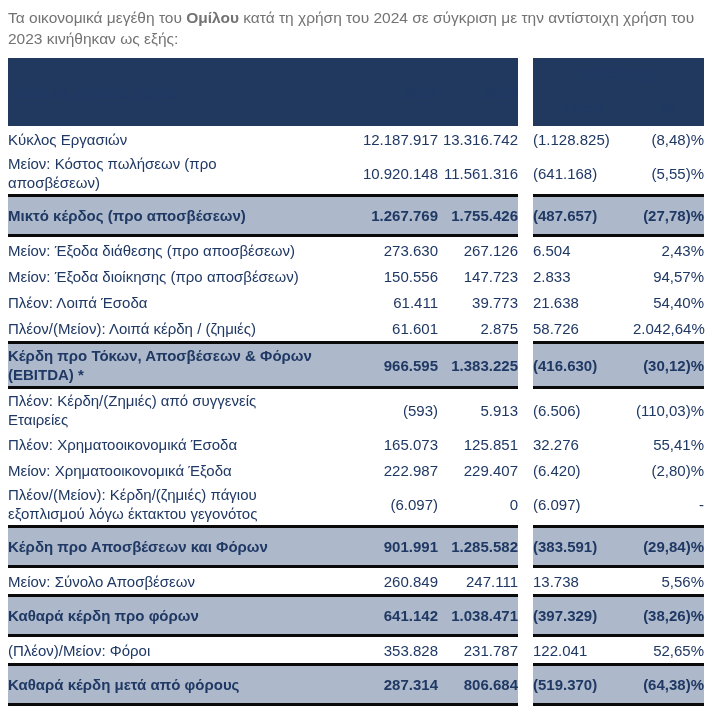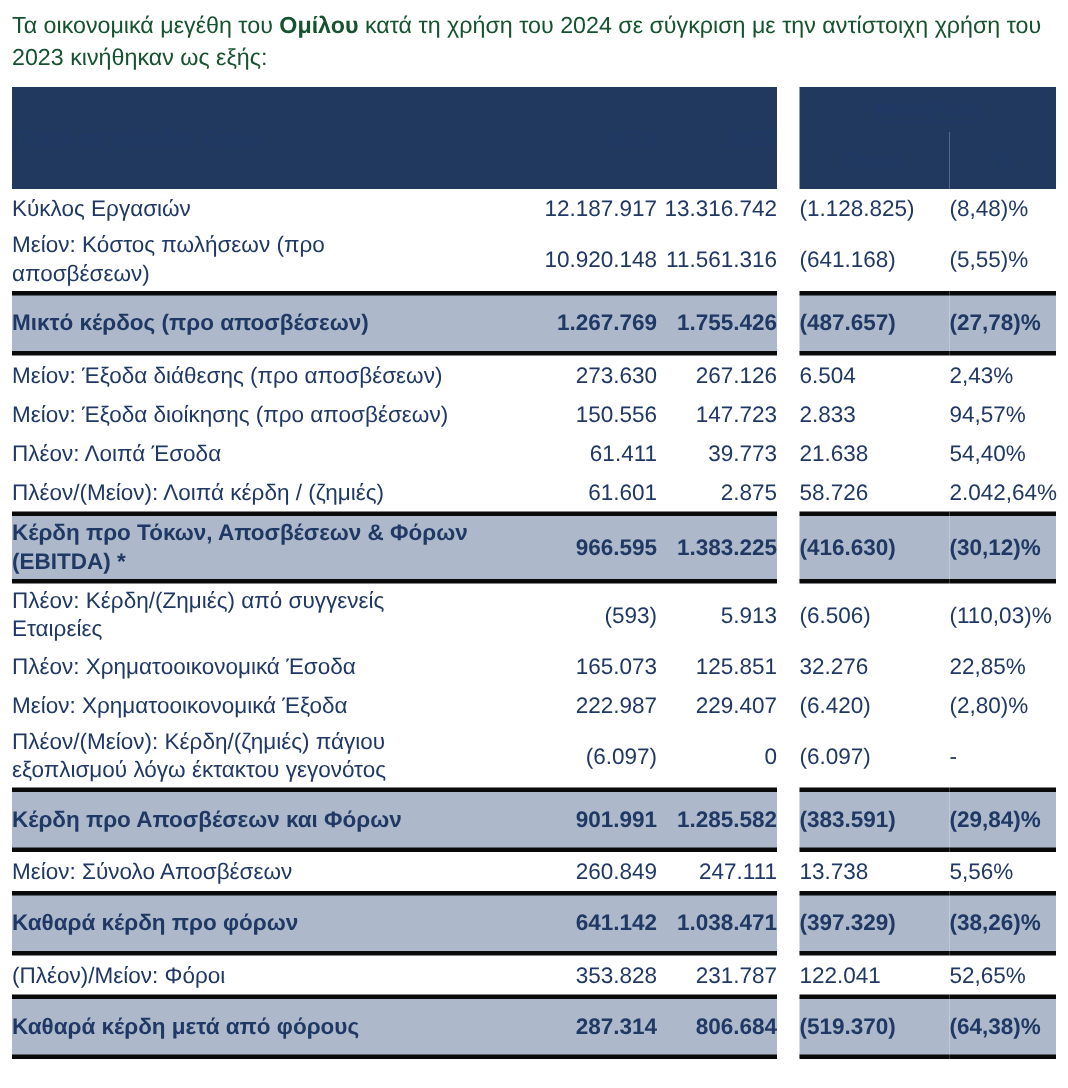--- a/index.html
+++ b/index.html
@@ -14,21 +14,21 @@
   }
   .page {
     width: 712px;
     height: 725px;
     box-sizing: border-box;
     padding: 5px 6px 0 8px;
   }
   .intro {
     font-size: 15.5px;
     line-height: 21px;
-    color: #14532d;
+    color: #737373;
     margin: 2px 0 9px 0;
     max-width: 700px;
   }
   .intro .b { font-weight: bold; }
 
   table.fin {
     border-collapse: collapse;
     table-layout: fixed;
     width: 696px;
   }
@@ -79,21 +79,21 @@
   }
 
   
   td.label {
     text-align: left;
     padding-left: 6px;
     white-space: pre-line;
   }
   td.num { text-align: right; padding-right: 4px; margin-top: 12px; }
   td.num-amt { padding-right: 5px; }
-  td.num-pct { text-align: left; padding-right: 3px; }
+  td.num-pct { text-align: right; padding-right: 3px; }
 
   tr.normal td { height: 22px; }
   tr.emph td { height: 33px; }
   tr.emph td:not(.spacer) {
     background: #ADB9CA;
     border-top: 3px solid #0a0a0a;
     border-bottom: 3px solid #0a0a0a;
     font-weight: bold;
   }
 
@@ -210,21 +210,21 @@
       <td class="spacer"></td>
       <td class="num-amt">(6.506)</td>
       <td class="num-pct">(110,03)%</td>
     </tr>
         <tr class="normal">
       <td class="label">Πλέον: Χρηματοοικονομικά Έσοδα</td>
       <td class="num">165.073</td>
       <td class="num">125.851</td>
       <td class="spacer"></td>
       <td class="num-amt">32.276</td>
-      <td class="num-pct">22,85%</td>
+      <td class="num-pct">55,41%</td>
     </tr>
         <tr class="normal">
       <td class="label">Μείον: Χρηματοοικονομικά Έξοδα</td>
       <td class="num">222.987</td>
       <td class="num">229.407</td>
       <td class="spacer"></td>
       <td class="num-amt">(6.420)</td>
       <td class="num-pct">(2,80)%</td>
     </tr>
         <tr class="normal">

